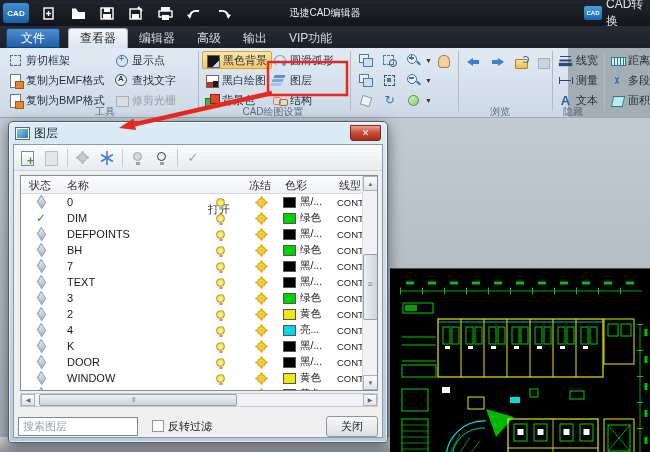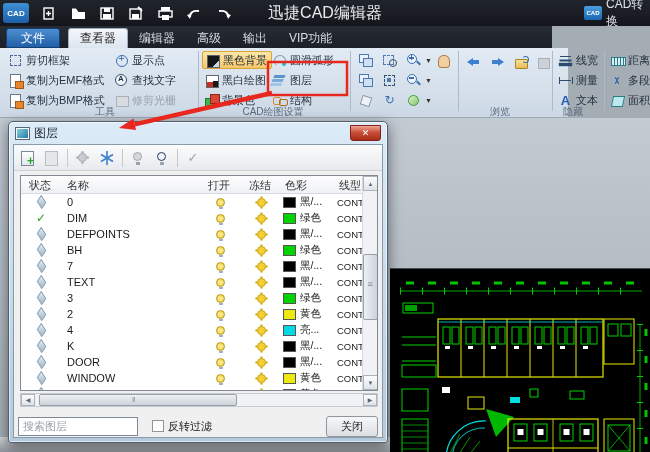--- a/index.html
+++ b/index.html
@@ -3,26 +3,26 @@
 <meta charset="utf-8">
 <style>
   * { margin:0; padding:0; box-sizing:border-box; }
   html,body { width:650px; height:452px; overflow:hidden; font-family:"Liberation Sans","DejaVu Sans",sans-serif; background:#a4acb4; position:relative; }
 
   
   .titlebar { position:absolute; left:0; top:0; width:650px; height:26px; background:linear-gradient(#20242c,#14161c); display:flex; align-items:center; z-index:5; }
   .applogo { width:26px; height:20px; margin-left:3px; border-radius:3px; background:linear-gradient(#3f8fd4,#1b5fa6); color:#fff; font-size:8px; font-weight:bold; display:flex; align-items:center; justify-content:center; }
   .qat { display:flex; align-items:center; gap:9px; margin-left:10px; }
   .qbtn { width:20px; height:18px; display:flex; align-items:center; justify-content:center; }
-  .wtitle { position:absolute; left:50%; transform:translateX(-50%); color:#e8eaee; font-size:16px; white-space:nowrap; }
+  .wtitle { position:absolute; left:50%; transform:translateX(-50%); color:#e8eaee; font-size:10px; white-space:nowrap; }
   .tright { position:absolute; right:0; top:0; height:26px; width:66px; display:flex; align-items:center; gap:4px; overflow:hidden; color:#dfe3e8; font-size:12px; }
   .minilogo { width:18px; height:14px; flex:none; border-radius:2px; background:linear-gradient(#49a0e0,#1b66b0); color:#fff; font-size:6px; font-weight:bold; display:flex; align-items:center; justify-content:center; }
 
   
-  .menubar { position:absolute; left:0; top:26px; width:552px; height:22px; background:linear-gradient(#262b34,#1c2028); display:flex; align-items:flex-end; z-index:5; }
+  .menubar { position:absolute; left:0; top:26px; width:650px; height:22px; background:linear-gradient(#262b34,#1c2028); display:flex; align-items:flex-end; z-index:5; }
   .filebtn { margin:0 8px 0 6px; height:20px; padding:0 14px; border-radius:3px 3px 0 0; background:linear-gradient(#5априори,#failure); background:linear-gradient(#4e8fd0,#205ea6); color:#fff; font-size:12px; display:flex; align-items:center; border:1px solid #123f74; }
   .mtab { height:20px; padding:0 11px; color:#d8dce2; font-size:12px; display:flex; align-items:center; }
   .mtab.active { background:linear-gradient(#f5f8fb,#dce5ef); color:#222; border-radius:3px 3px 0 0; border:1px solid #9fb0c2; border-bottom:none; }
 
   
   .ribbon { position:absolute; left:0; top:48px; width:568px; height:70px; background:linear-gradient(#e2ebf4,#ccd8e5); border-bottom:1px solid #9aa8b8; z-index:5; }
   .rbtn { position:absolute; height:18px; display:flex; align-items:center; font-size:11px; color:#24313f; white-space:nowrap; cursor:default; }
   .rbtn.dis { color:#9aa4ae; }
   .rbtn.hl { background:linear-gradient(#fce6a8,#f6c868); border:1px solid #d9a43a; border-radius:2px; padding-right:4px; }
   .glabel { position:absolute; top:57px; font-size:10px; color:#5a6a7e; width:90px; text-align:center; }
@@ -475,21 +475,21 @@
           <span class="bulb9 dark"></span>
         </span>
       <span class="tsep"></span>
       <span class="tico checkgray">✓</span>
     </div>
 
     <div class="tbl">
       <div class="thead">
         <span class="th" style="left:8px;">状态</span>
         <span class="th" style="left:46px;">名称</span>
-        <span class="th" style="left:187px;">打开</span>
+        <span class="th" style="left:187px;margin-top:24px;">打开</span>
         <span class="th" style="left:228px;">冻结</span>
         <span class="th" style="left:264px;">色彩</span>
         <span class="th" style="left:318px;">线型</span>
       </div>
       <div class="rows">
   <div class="trow">
     <span class="cell c-st">
       <span class="dia st-diamond"></span>
 
     </span>

